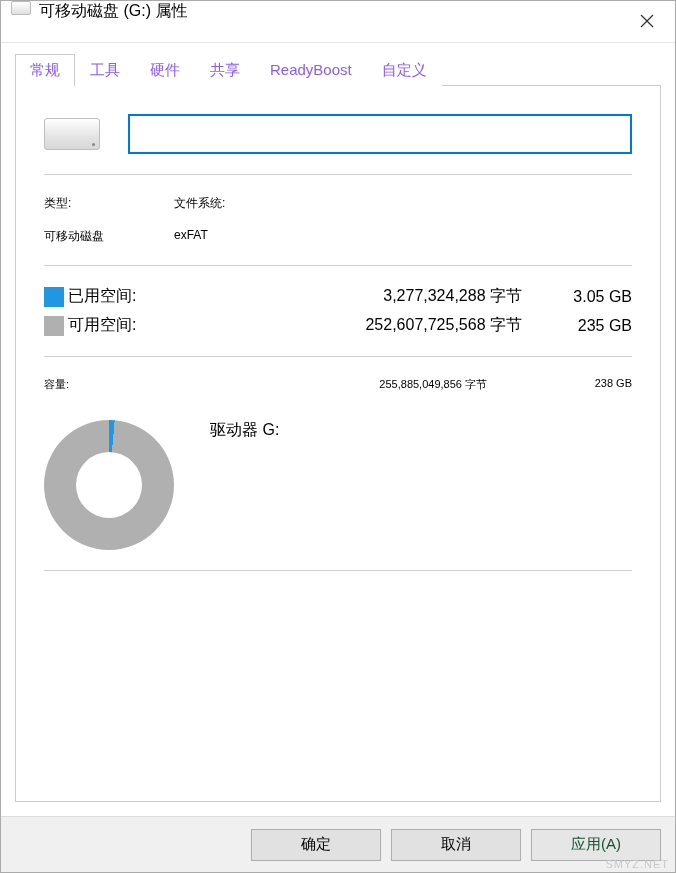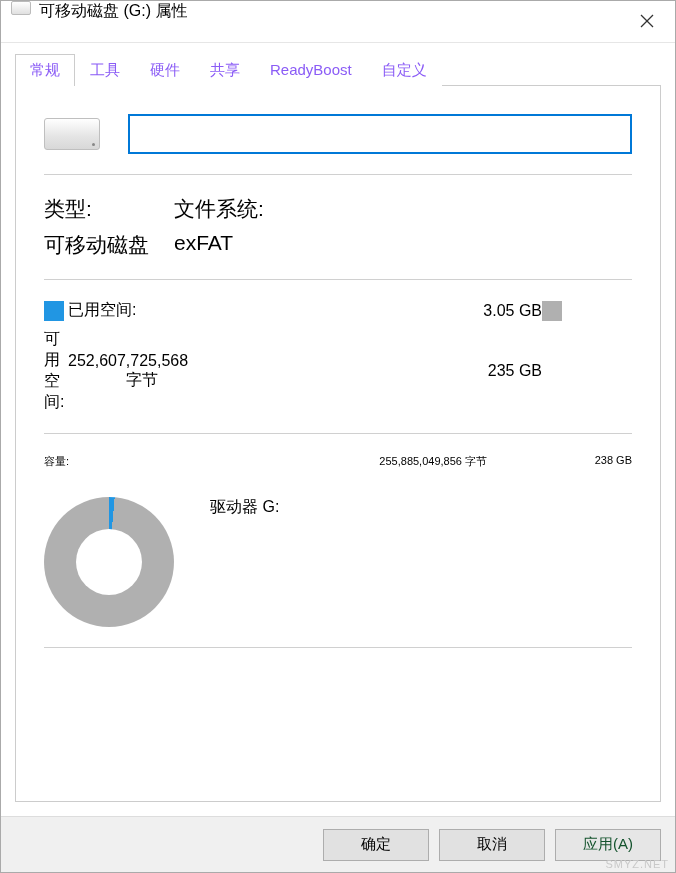--- a/index.html
+++ b/index.html
@@ -104,22 +104,22 @@
   outline: none;
 }
 .divider {
   border: none;
   border-top: 1px solid #d0d0d0;
   margin: 20px 0;
 }
 .info-grid {
   display: grid;
   grid-template-columns: 130px 1fr;
-  row-gap: 8px;
-  font-size: 21px;
+  row-gap: 16px;
+  font-size: 12px;
 }
 .space-grid {
   display: grid;
   grid-template-columns: 24px 110px 1fr 90px;
   align-items: center;
   row-gap: 8px;
   font-size: 16px;
 }
 .swatch { width: 20px; height: 20px; }
 .swatch.used { background: #2196e3; }
@@ -157,21 +157,21 @@
   height: 56px;
   background: #f0f0f0;
   border-top: 1px solid #ddd;
   display: flex;
   justify-content: flex-end;
   align-items: center;
   gap: 10px;
   padding: 0 14px;
 }
 .btn {
-  width: 106px;
+  width: 130px;
   height: 32px;
   background: #e1e1e1;
   border: 1px solid #adadad;
   font-size: 15px;
   font-family: inherit;
   cursor: pointer;
 }
 .btn.disabled {
   color: #14532d;
   background: #e6e6e6;
@@ -226,20 +226,21 @@
         <div>文件系统:</div>
         <div>可移动磁盘</div>
         <div>exFAT</div>
       </div>
 
       <hr class="divider">
 
       <div class="space-grid">
         <div class="swatch used"></div>
         <div>已用空间:</div>
+        <div class="bytes">3,277,324,288 字节</div>
         <div class="gb">3.05 GB</div>
 
         <div class="swatch free"></div>
         <div>可用空间:</div>
         <div class="bytes">252,607,725,568 字节</div>
         <div class="gb">235 GB</div>
       </div>
 
       <hr class="divider">
 

